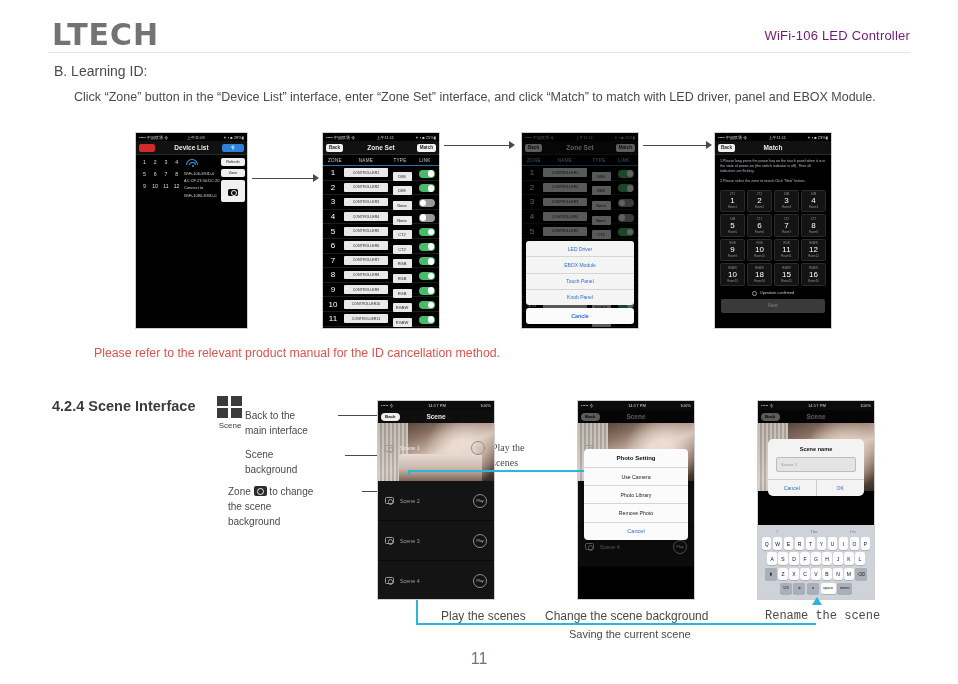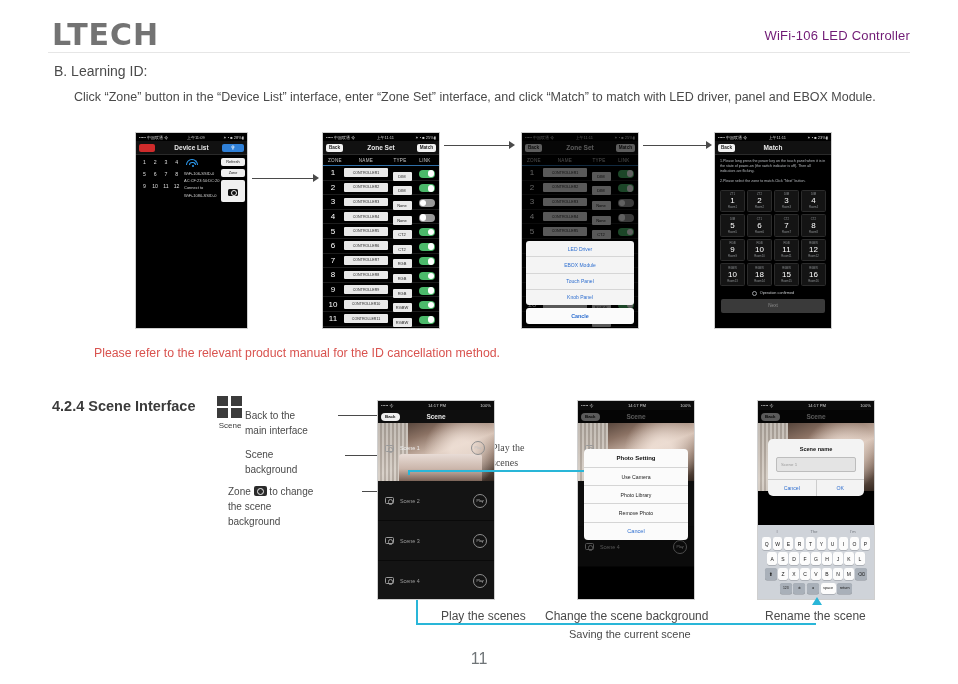--- a/index.html
+++ b/index.html
@@ -806,16 +806,16 @@
 <div class="cyan-line" style="left:408px;top:470px;width:178px;height:1.5px;"></div>
 <div class="cyan-line" style="left:408px;top:470px;width:1.5px;height:5px;"></div>
 <div class="cyan-arrow-r" style="left:584px;top:466px;"></div>
 
 <div class="cyan-line" style="left:416px;top:600px;width:1.5px;height:24px;"></div>
 <div class="cyan-line" style="left:416px;top:623px;width:400px;height:1.5px;"></div>
 <div class="cyan-arrow-u" style="left:812px;top:597px;"></div>
 
 <div class="cap" style="left:441px;top:609px;">Play the scenes</div>
 <div class="cap" style="left:545px;top:609px;">Change the scene background</div>
-<div class="cap" style="left:765px;top:609px;">Rename the scene</div>
+<div class="cap" style="left:765px;top:609px;font-family:Liberation Mono, monospace;">Rename the scene</div>
 <div class="cap" style="left:569px;top:628px;font-size:11px;">Saving the current scene</div>
 
 <div class="pageno">11</div>
 
 </body></html>

